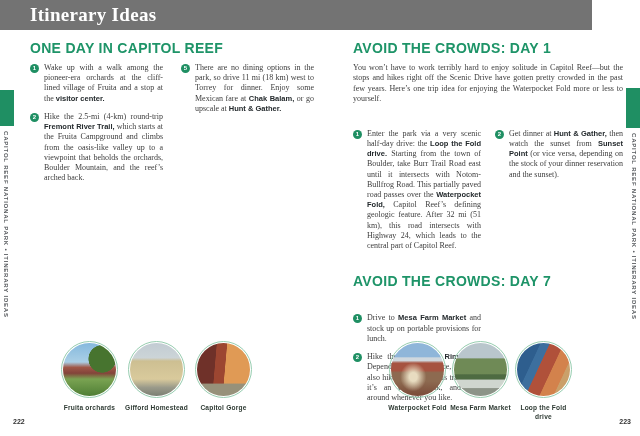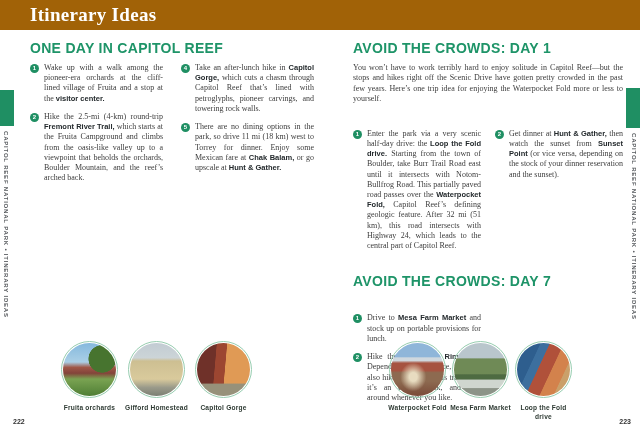--- a/index.html
+++ b/index.html
@@ -2,21 +2,21 @@
 <html><head>
 <meta charset="utf-8">
 <style>
   html,body{margin:0;padding:0;}
   body{
     width:640px;height:436px;position:relative;background:#ffffff;overflow:hidden;
     font-family:"Liberation Serif",serif;color:#3c3c3c;
     -webkit-font-smoothing:antialiased;
   }
   
-  .band{position:absolute;left:0;top:0;width:640px;height:30px;background:#a16207;}
+  .band{position:absolute;left:0;top:0;width:592px;height:30px;background:#737373;}
   .band h1{
     margin:0;padding:0 0 0 30px;line-height:29px;font-size:19px;font-weight:600;
     color:#ffffff;font-family:"Liberation Serif",serif;letter-spacing:.3px;
   }
   
   .tab{position:absolute;background:#1f8f63;}
   .tab-left{left:0;top:90px;width:14px;height:36px;}
   .tab-right{right:0;top:88px;width:14px;height:40px;}
   .spine{
     position:absolute;writing-mode:vertical-rl;text-orientation:mixed;
@@ -103,21 +103,20 @@
 <div class="spine spine-right">CAPITOL REEF NATIONAL PARK  •  ITINERARY IDEAS</div>
 
 <div class="page page-left">
   <h2 class="sec">ONE DAY IN CAPITOL REEF</h2>
   <div class="cols">
     <div class="col">
         <p class="step"><span class="step-num">1</span><span>Wake up with a walk among the pioneer-era orchards at the cliff-lined village of Fruita and a stop at the </span><span class="kw">visitor center.</span></p>
         <p class="step"><span class="step-num">2</span><span>Hike the 2.5-mi (4-km) round-trip </span><span class="kw">Fremont River Trail,</span><span> which starts at the Fruita Campground and climbs from the oasis-like valley up to a viewpoint that beholds the orchards, Boulder Mountain, and the reef’s arched back.</span></p>
       </div>
     <div class="col">
-        <p class="step"><span class="step-num">4</span><span>Take an after-lunch hike in </span><span class="kw">Capitol Gorge,</span><span> which cuts a chasm through Capitol Reef that’s lined with petroglyphs, pioneer carvings, and towering rock walls.</span></p>
         <p class="step"><span class="step-num">5</span><span>There are no dining options in the park, so drive 11 mi (18 km) west to Torrey for dinner. Enjoy some Mexican fare at </span><span class="kw">Chak Balam,</span><span> or go upscale at </span><span class="kw">Hunt &amp; Gather.</span></p>
       </div>
   </div>
 </div>
 
 <div class="page page-right">
   <h2 class="sec">AVOID THE CROWDS: DAY 1</h2>
   <p class="intro">You won’t have to work terribly hard to enjoy solitude in Capitol Reef—but the stops and hikes right off the Scenic Drive have gotten pretty crowded in the past few years. Here’s one trip idea for enjoying the Waterpocket Fold more or less to yourself.</p>
   <div class="cols">
     <div class="col">

